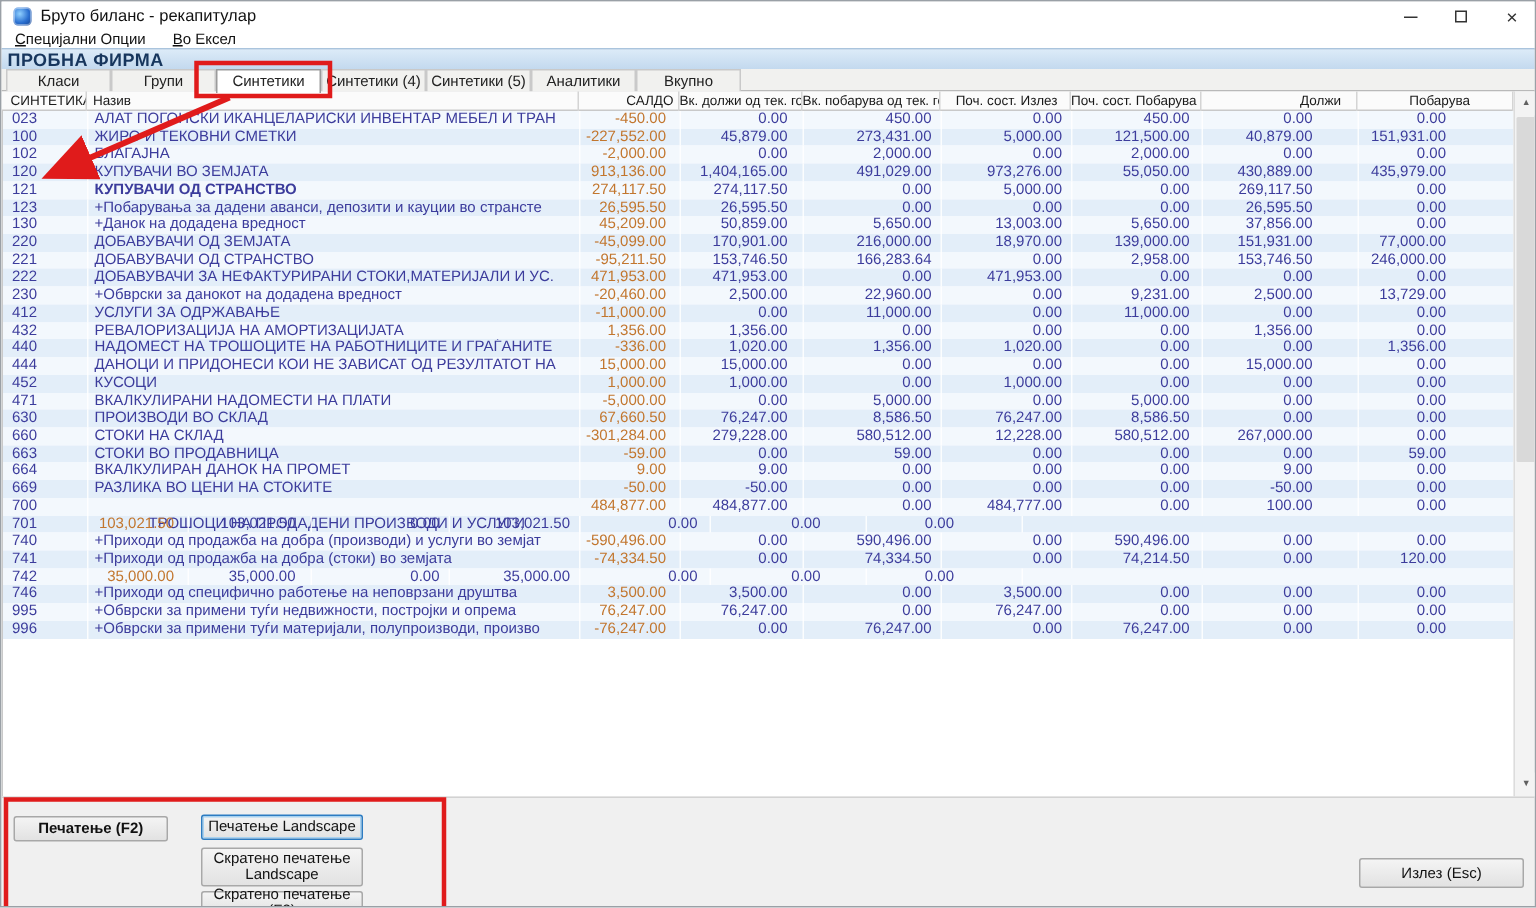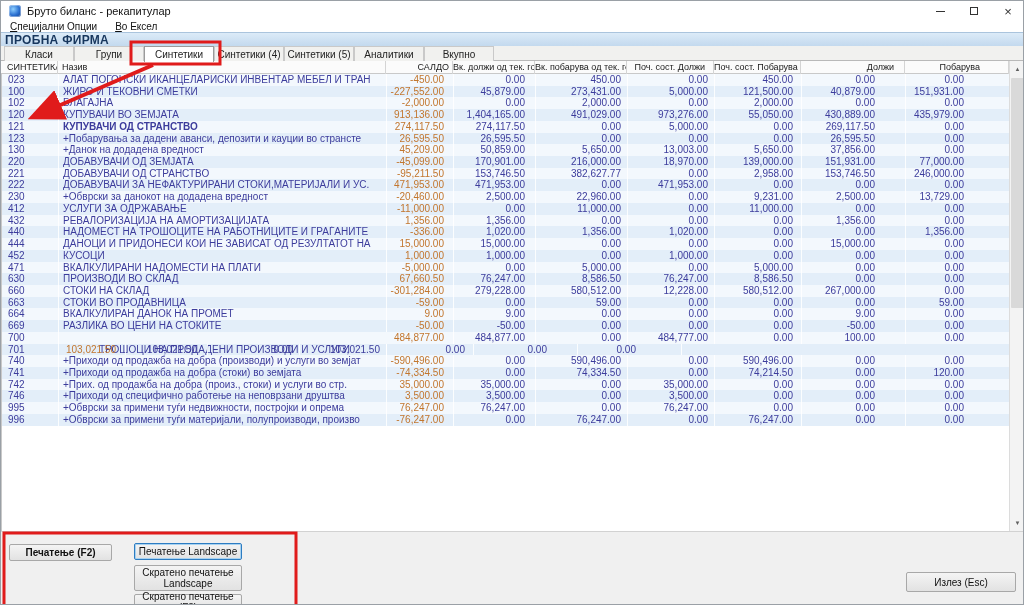--- a/index.html
+++ b/index.html
@@ -99,21 +99,21 @@
     <div class="tab">Аналитики</div>
     <div class="tab">Вкупно</div>
   </div>
 
 <div class="grid-header">
     <div class="hcell" style="width: 57px; text-align: left; padding-left: 6px;">СИНТЕТИКА</div>
     <div class="hcell" style="width: 328px; text-align: left; padding-left: 4px;">Назив</div>
     <div class="hcell" style="width: 67px; text-align: right; padding-right: 3px;">САЛДО</div>
     <div class="hcell" style="width: 82px; text-align: right; padding-right: 8px;">Вк. должи од тек. год.</div>
     <div class="hcell" style="width: 92px; text-align: right; padding-right: 6px;">Вк. побарува од тек. год.</div>
-    <div class="hcell" style="width: 87px; text-align: right; padding-right: 8px;">Поч. сост. Должи</div>
+    <div class="hcell" style="width: 87px; text-align: right; padding-right: 8px;">Поч. сост. Излез</div>
     <div class="hcell" style="width: 87px; text-align: right; padding-right: 13px;">Поч. сост. Побарува</div>
     <div class="hcell" style="width: 104px; text-align: right; padding-right: 10px;">Должи</div>
     <div class="hcell" style="width: 104px; text-align: right; padding-right: 28px;">Побарува</div>
   </div>
 
 <div class="grid-body">
     <div class="grid-row">
       <div class="cell" style="width: 57px; text-align: left; padding-left: 6px;">023</div>
       <div class="cell" style="width: 328px; text-align: left; padding-left: 4px;">АЛАТ ПОГОНСКИ ИКАНЦЕЛАРИСКИ ИНВЕНТАР МЕБЕЛ И ТРАН</div>
       <div class="cell saldo" style="width: 67px; text-align: right; padding-right: 9px;">-450.00</div>
@@ -199,21 +199,21 @@
       <div class="cell" style="width: 87px; text-align: right; padding-right: 6px;">18,970.00</div>
       <div class="cell" style="width: 87px; text-align: right; padding-right: 8px;">139,000.00</div>
       <div class="cell" style="width: 104px; text-align: right; padding-right: 30px;">151,931.00</div>
       <div class="cell" style="width: 104px; text-align: right; padding-right: 45px;">77,000.00</div>
     </div>
     <div class="grid-row">
       <div class="cell" style="width: 57px; text-align: left; padding-left: 6px;">221</div>
       <div class="cell" style="width: 328px; text-align: left; padding-left: 4px;">ДОБАВУВАЧИ ОД СТРАНСТВО</div>
       <div class="cell saldo" style="width: 67px; text-align: right; padding-right: 9px;">-95,211.50</div>
       <div class="cell" style="width: 82px; text-align: right; padding-right: 10px;">153,746.50</div>
-      <div class="cell" style="width: 92px; text-align: right; padding-right: 6px;">382,627.77</div>
+      <div class="cell" style="width: 92px; text-align: right; padding-right: 6px;">166,283.64</div>
       <div class="cell" style="width: 87px; text-align: right; padding-right: 6px;">0.00</div>
       <div class="cell" style="width: 87px; text-align: right; padding-right: 8px;">2,958.00</div>
       <div class="cell" style="width: 104px; text-align: right; padding-right: 30px;">153,746.50</div>
       <div class="cell" style="width: 104px; text-align: right; padding-right: 45px;">246,000.00</div>
     </div>
     <div class="grid-row">
       <div class="cell" style="width: 57px; text-align: left; padding-left: 6px;">222</div>
       <div class="cell" style="width: 328px; text-align: left; padding-left: 4px;">ДОБАВУВАЧИ ЗА НЕФАКТУРИРАНИ СТОКИ,МАТЕРИЈАЛИ И УС.</div>
       <div class="cell saldo" style="width: 67px; text-align: right; padding-right: 9px;">471,953.00</div>
       <div class="cell" style="width: 82px; text-align: right; padding-right: 10px;">471,953.00</div>
@@ -393,21 +393,20 @@
       <div class="cell saldo" style="width: 67px; text-align: right; padding-right: 9px;">-74,334.50</div>
       <div class="cell" style="width: 82px; text-align: right; padding-right: 10px;">0.00</div>
       <div class="cell" style="width: 92px; text-align: right; padding-right: 6px;">74,334.50</div>
       <div class="cell" style="width: 87px; text-align: right; padding-right: 6px;">0.00</div>
       <div class="cell" style="width: 87px; text-align: right; padding-right: 8px;">74,214.50</div>
       <div class="cell" style="width: 104px; text-align: right; padding-right: 30px;">0.00</div>
       <div class="cell" style="width: 104px; text-align: right; padding-right: 45px;">120.00</div>
     </div>
     <div class="grid-row">
       <div class="cell" style="width: 57px; text-align: left; padding-left: 6px;">742</div>
-      <div class="cell" style="width: 328px; text-align: left; padding-left: 4px;">+Прих. од продажба на добра (произ., стоки) и услуги во стр.</div>
       <div class="cell saldo" style="width: 67px; text-align: right; padding-right: 9px;">35,000.00</div>
       <div class="cell" style="width: 82px; text-align: right; padding-right: 10px;">35,000.00</div>
       <div class="cell" style="width: 92px; text-align: right; padding-right: 6px;">0.00</div>
       <div class="cell" style="width: 87px; text-align: right; padding-right: 6px;">35,000.00</div>
       <div class="cell" style="width: 87px; text-align: right; padding-right: 8px;">0.00</div>
       <div class="cell" style="width: 104px; text-align: right; padding-right: 30px;">0.00</div>
       <div class="cell" style="width: 104px; text-align: right; padding-right: 45px;">0.00</div>
     </div>
     <div class="grid-row">
       <div class="cell" style="width: 57px; text-align: left; padding-left: 6px;">746</div>

